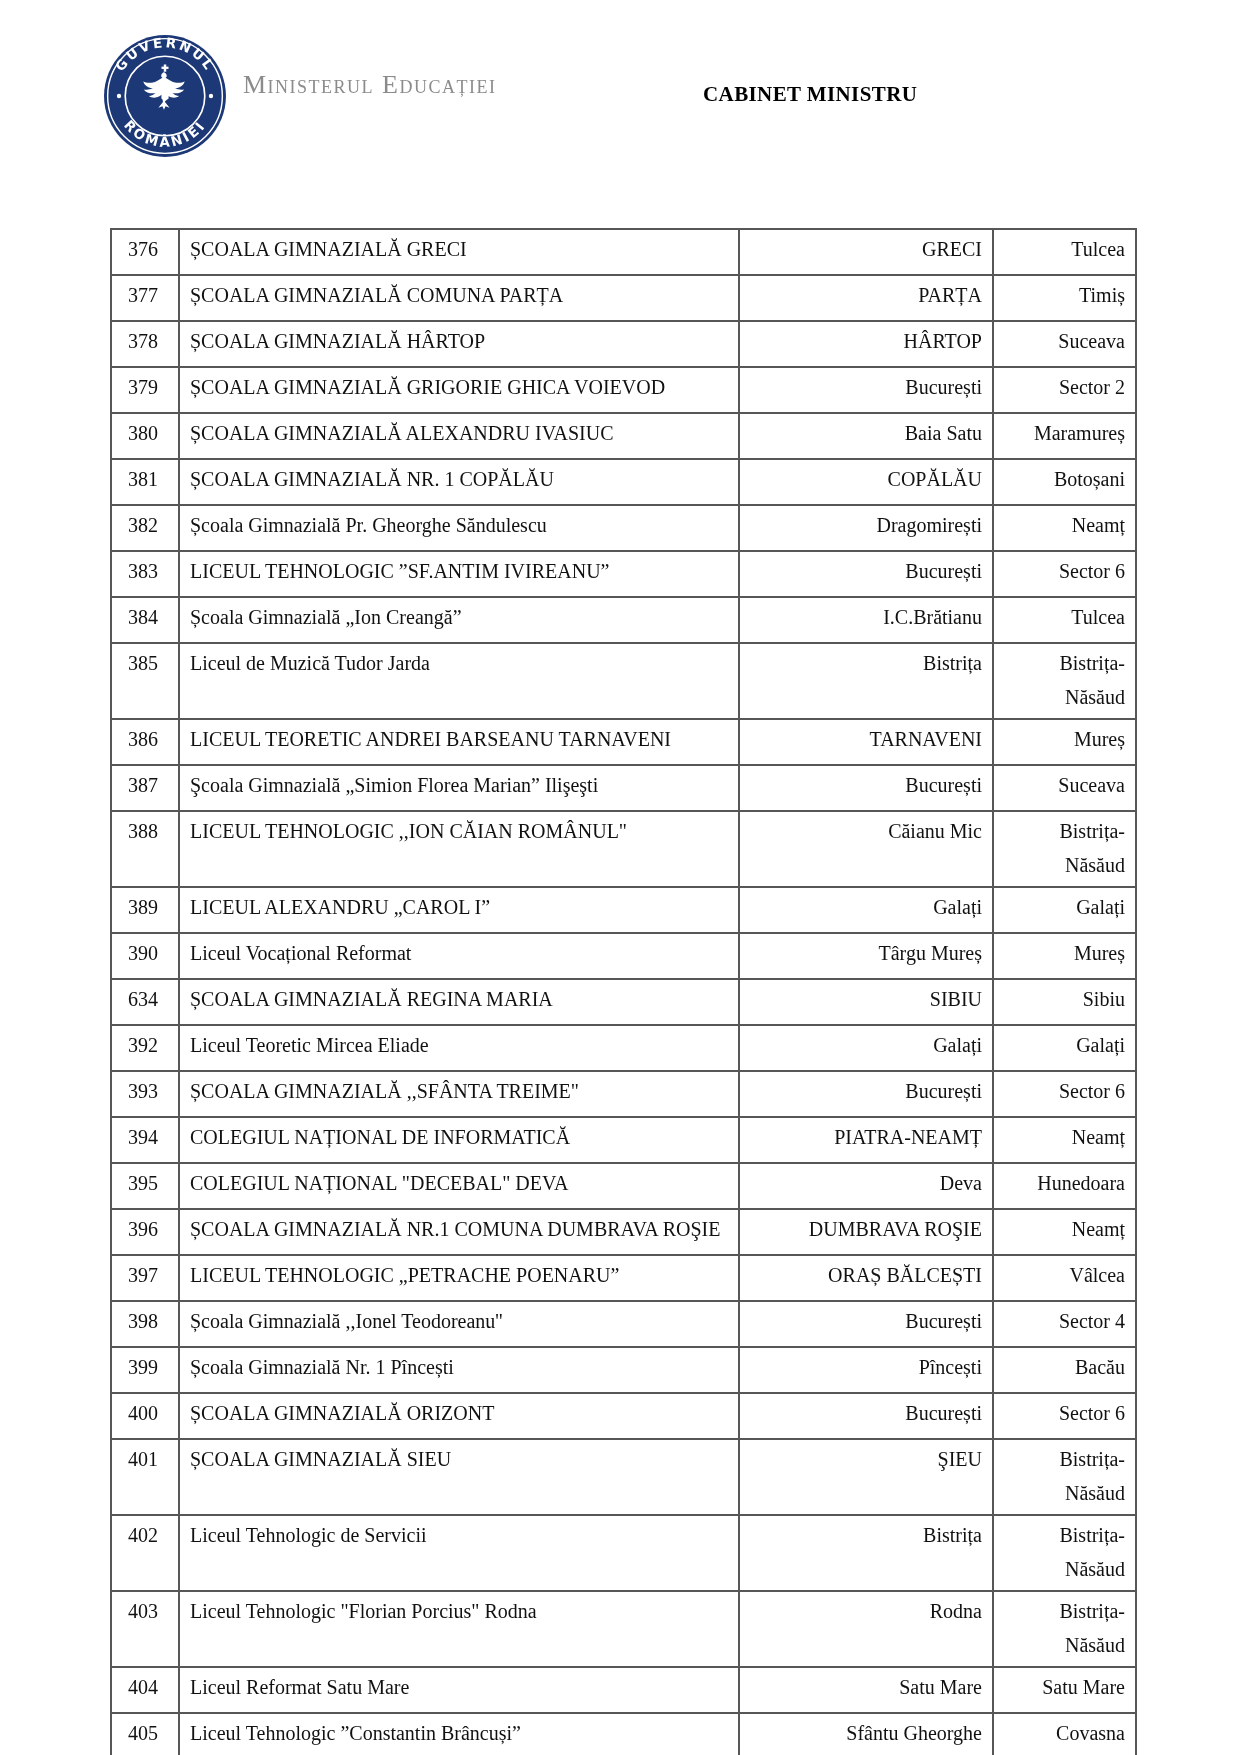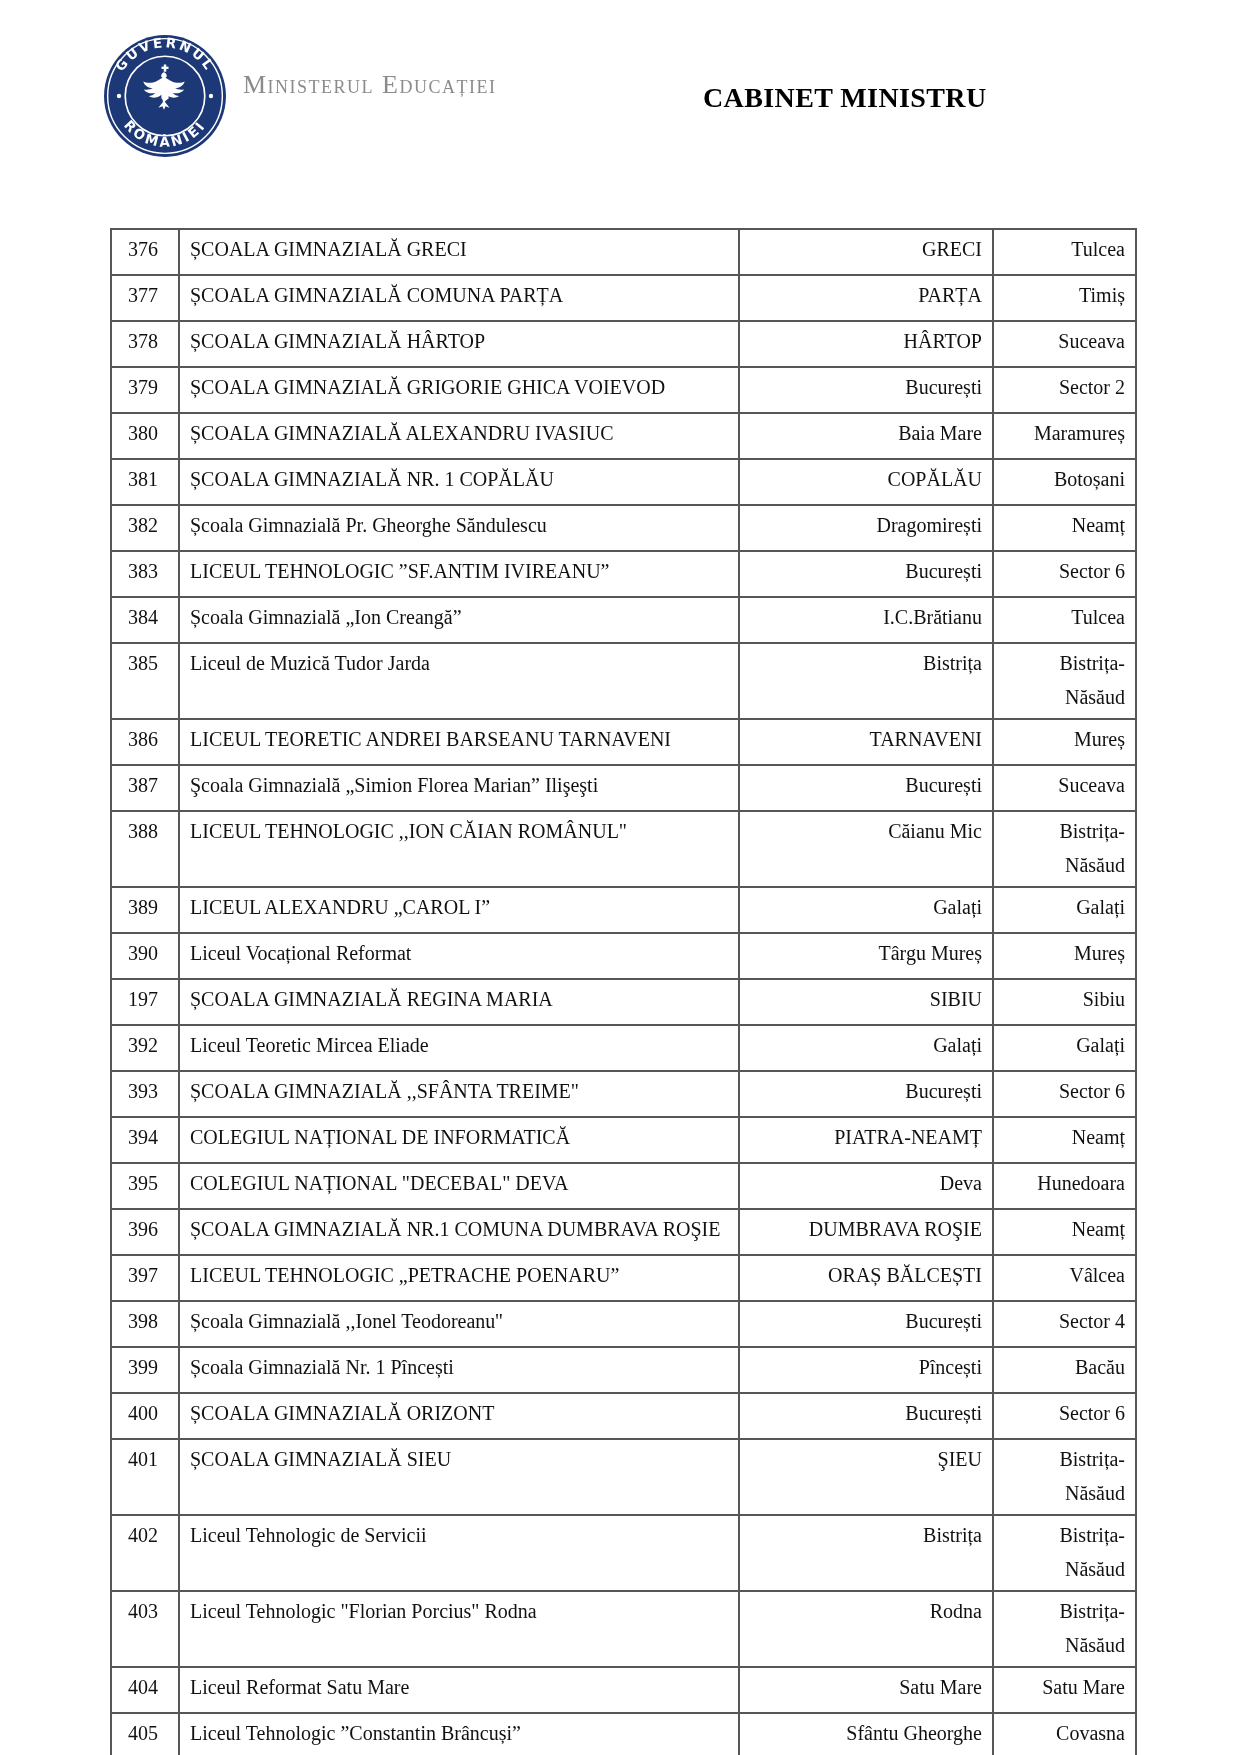--- a/index.html
+++ b/index.html
@@ -26,21 +26,21 @@
     font-size:26px;
     letter-spacing:1.5px;
     color:#8b8b8b;
     white-space:nowrap;
   }
   .cabinet{
     position:absolute;
     left:703px; top:82px;
     font-family:"Liberation Serif","DejaVu Serif",serif;
     font-weight:bold;
-    font-size:28px;
+    font-size:21px;
     letter-spacing:0.4px;
     color:#000000;
     white-space:nowrap;
   }
 
   
   table.school-table{
     position:absolute;
     left:110px; top:228px;
     width:1025px;
@@ -130,21 +130,21 @@
         </tr>
         <tr>
           <td class="col-nr">379</td>
           <td class="col-school">ȘCOALA GIMNAZIALĂ GRIGORIE GHICA VOIEVOD</td>
           <td class="col-locality">București</td>
           <td class="col-county">Sector 2</td>
         </tr>
         <tr>
           <td class="col-nr">380</td>
           <td class="col-school">ȘCOALA GIMNAZIALĂ ALEXANDRU IVASIUC</td>
-          <td class="col-locality">Baia Mare</td>
+          <td class="col-locality">Baia Satu</td>
           <td class="col-county">Maramureș</td>
         </tr>
         <tr>
           <td class="col-nr">381</td>
           <td class="col-school">ȘCOALA GIMNAZIALĂ NR. 1 COPĂLĂU</td>
           <td class="col-locality">COPĂLĂU</td>
           <td class="col-county">Botoșani</td>
         </tr>
         <tr>
           <td class="col-nr">382</td>
@@ -194,21 +194,21 @@
           <td class="col-locality">Galați</td>
           <td class="col-county">Galați</td>
         </tr>
         <tr>
           <td class="col-nr">390</td>
           <td class="col-school">Liceul Vocațional Reformat</td>
           <td class="col-locality">Târgu Mureș</td>
           <td class="col-county">Mureș</td>
         </tr>
         <tr>
-          <td class="col-nr">197</td>
+          <td class="col-nr">634</td>
           <td class="col-school">ȘCOALA GIMNAZIALĂ REGINA MARIA</td>
           <td class="col-locality">SIBIU</td>
           <td class="col-county">Sibiu</td>
         </tr>
         <tr>
           <td class="col-nr">392</td>
           <td class="col-school">Liceul Teoretic Mircea Eliade</td>
           <td class="col-locality">Galați</td>
           <td class="col-county">Galați</td>
         </tr>

